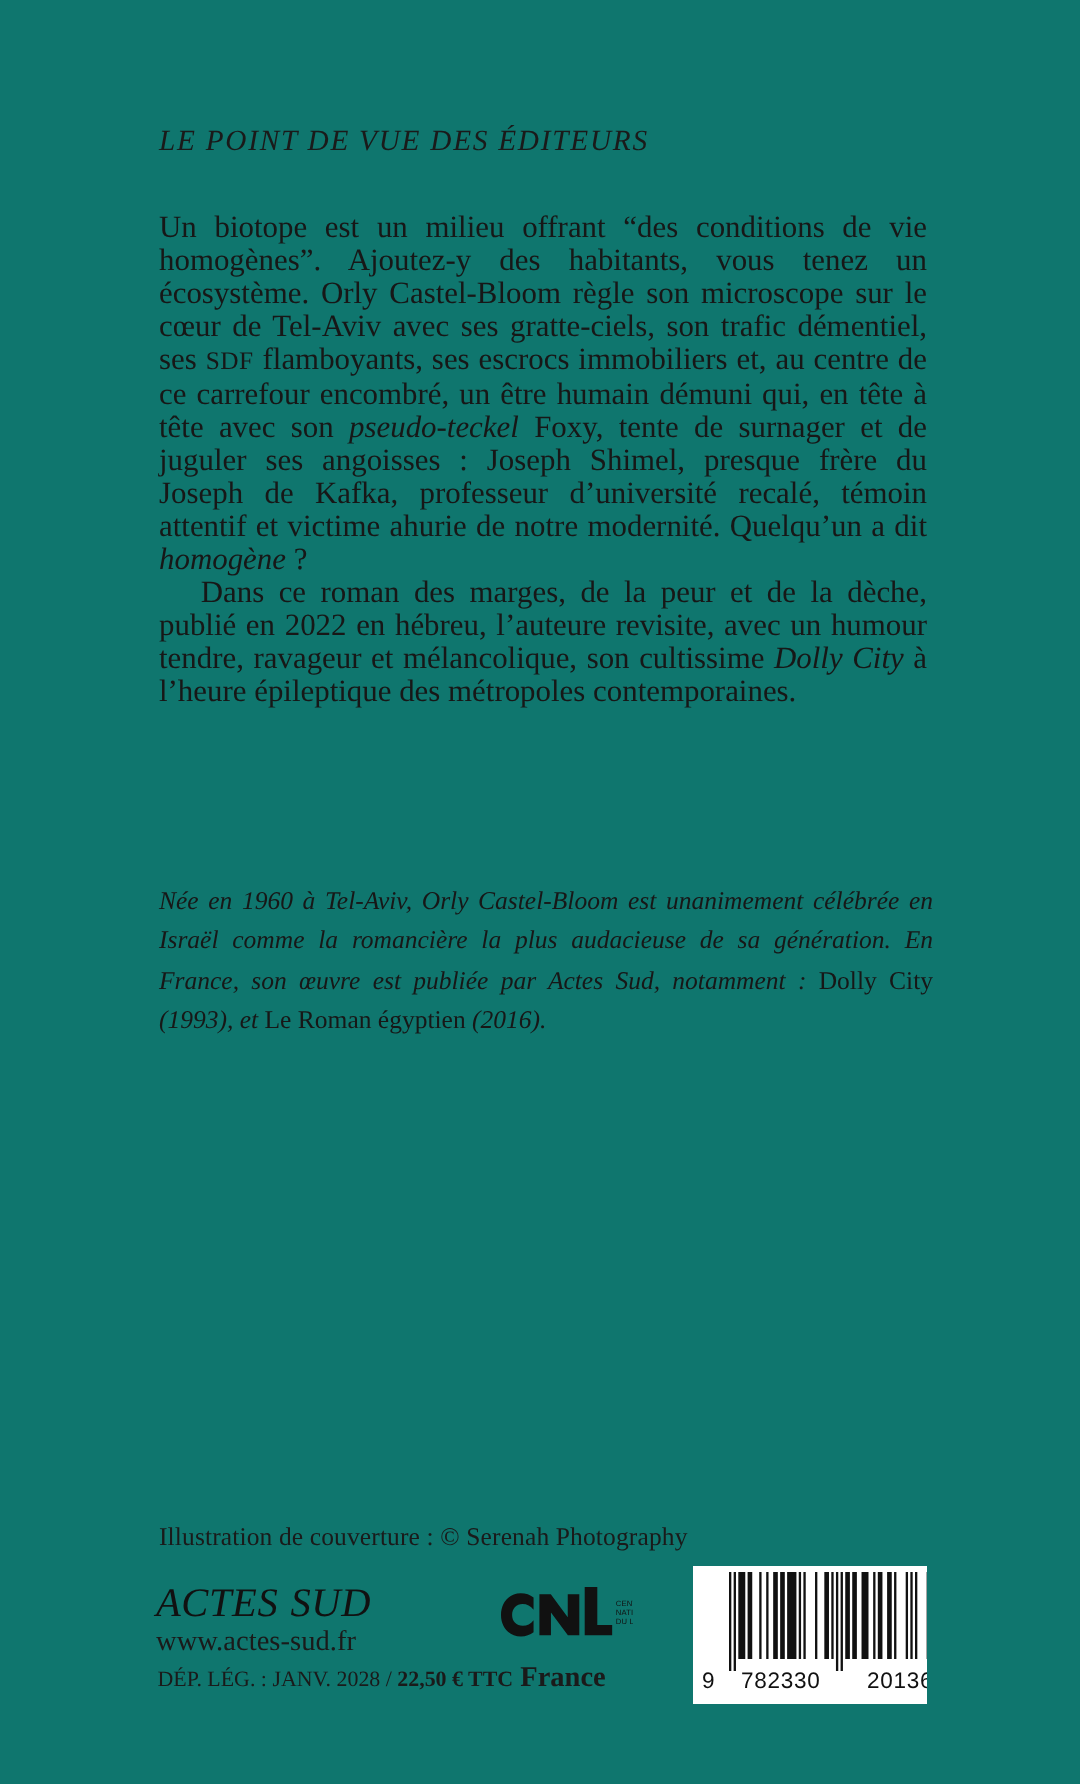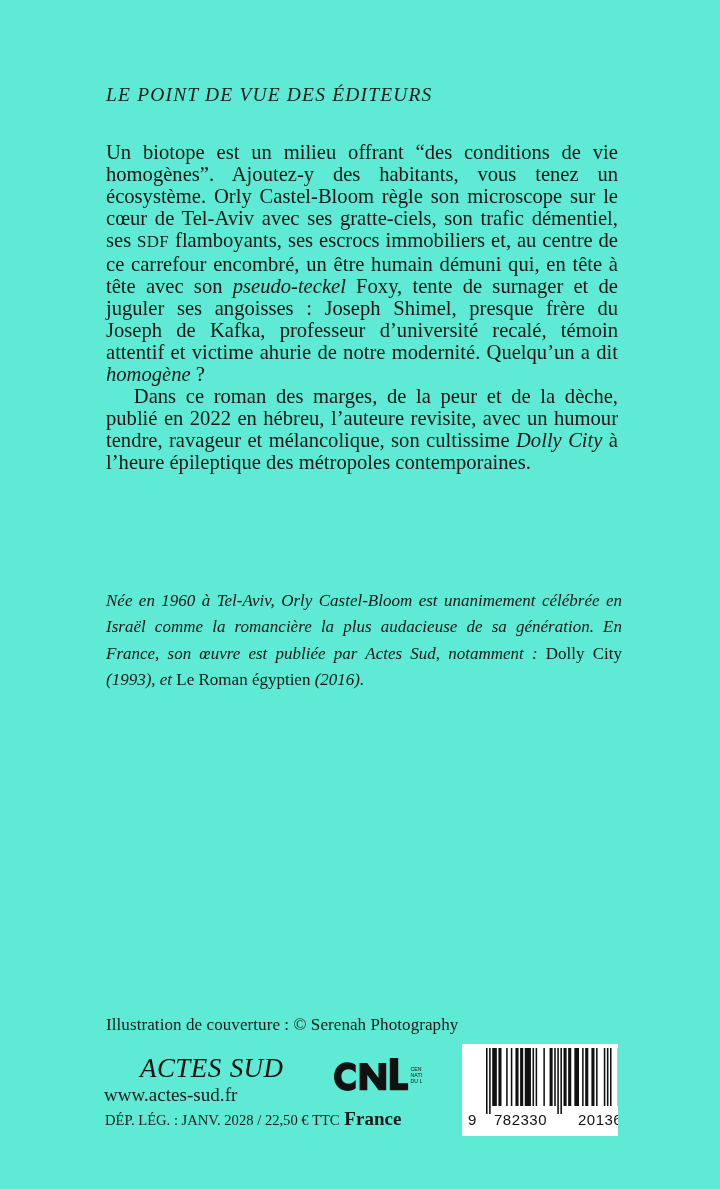--- a/index.html
+++ b/index.html
@@ -4,21 +4,21 @@
 <style>
   html, body {
     margin: 0;
     padding: 0;
     background: #ffffff;
   }
   .page {
     position: relative;
     width: 720px;
     height: 1189px;
-    background: #5eead4;
+    background: #0f766e;
     overflow: hidden;
     font-family: "Liberation Serif", "DejaVu Serif", serif;
     color: #1a1a1a;
   }
 
   
   .editors-heading {
     position: absolute;
     left: 106px;
     top: 84px;
@@ -87,21 +87,20 @@
     left: 104px;
     top: 1055px;
   }
   .imprint-name {
     font-style: italic;
     font-size: 27px;
     letter-spacing: 0.015em;
     line-height: 1.02;
     white-space: nowrap;
     color: #111111;
-    margin-left: 36px;
   }
   .imprint-name .gap {
     display: inline-block;
     width: 0.3em;
   }
   .imprint-url {
     margin-top: 1px;
     font-size: 19px;
     letter-spacing: 0.002em;
     white-space: nowrap;
@@ -110,21 +109,21 @@
 
   .legal {
     position: absolute;
     left: 105px;
     top: 1108px;
     font-size: 14.6px;
     white-space: nowrap;
     color: #1a1a1a;
   }
   .legal b {
-    font-weight: normal;
+    font-weight: bold;
   }
   .legal .country {
     font-size: 19px;
     font-weight: bold;
   }
 
   
   .cnl {
     position: absolute;
     left: 326px;

